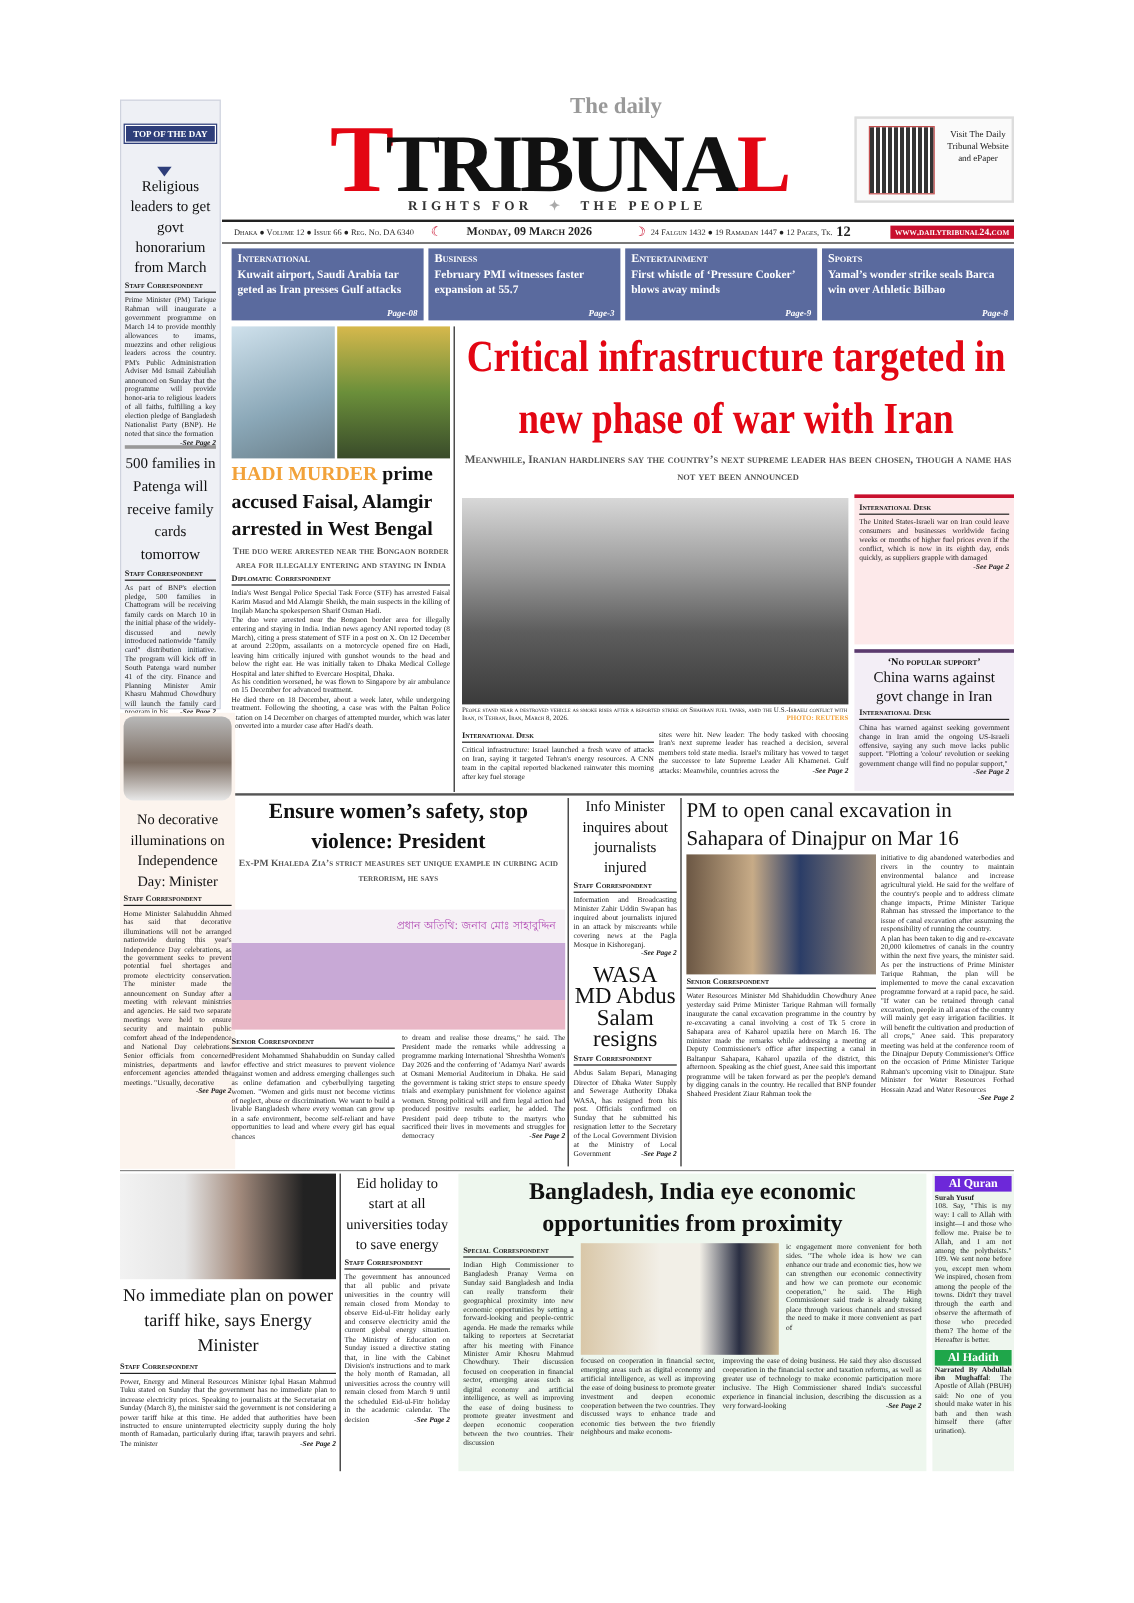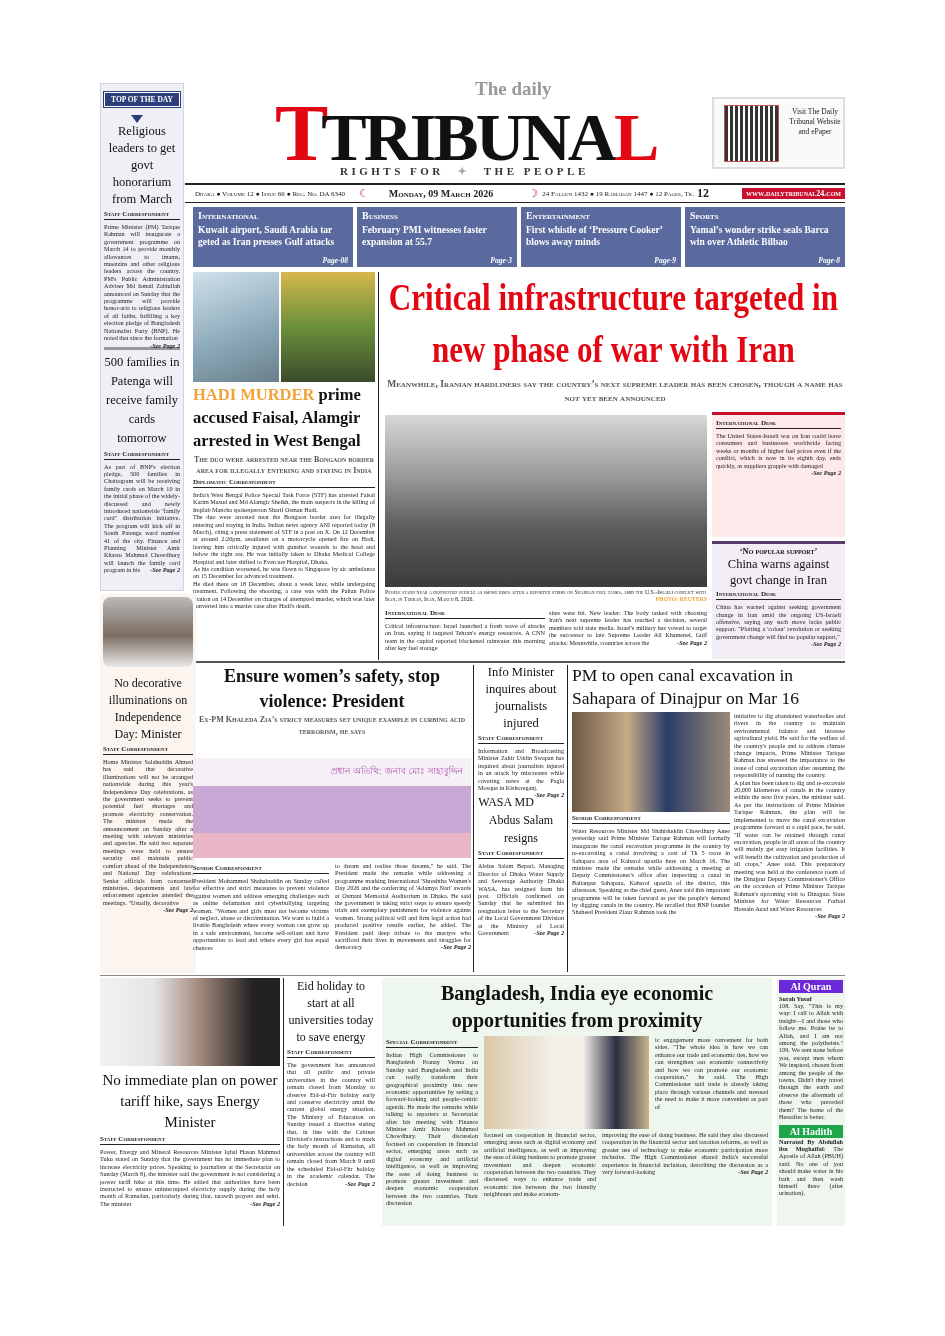--- a/index.html
+++ b/index.html
@@ -7,21 +7,21 @@
 .abs{position:absolute}
 .body-txt{font-size:6.2px;line-height:7.4px;text-align:justify;color:#222}
 .body-txt p{margin:0}
 .see{font-style:italic;font-weight:bold;float:right}
 .byline{font-variant:small-caps;font-weight:bold;font-size:7px;border-bottom:1px solid #222;padding-bottom:1px;margin:2px 0 3px}
 .hl{font-family:"Liberation Serif",serif;text-align:center;color:#111;line-height:1.2}
 .sc{font-variant:small-caps;font-weight:bold;color:#555;text-align:center}
 .photo{background:linear-gradient(135deg,#888,#ccc);overflow:hidden;position:relative}
 
 #topday-box{left:100px;top:83px;width:84px;height:508px;background:#eef0f5;border:1px solid #cfd3de}
-#topday-tag{background:#2e3e7a;color:#fff;font-size:7.5px;font-weight:bold;text-align:center;padding:2px 0;margin:8px 3px;border:1px solid #fff;outline:1px solid #2e3e7a}
+#topday-tag{background:#2e3e7a;color:#fff;font-size:7.5px;font-weight:bold;text-align:center;padding:2px 0;margin:20px 3px;border:1px solid #fff;outline:1px solid #2e3e7a}
 .tri{width:0;height:0;border-left:6px solid transparent;border-right:6px solid transparent;border-top:8px solid #2e3e7a;margin-left:30px}
 #logo{left:275px;top:78px;width:400px;height:110px}
 #logo .daily{position:absolute;left:200px;top:0;font-family:Liberation Serif, serif;font-weight:bold;color:#999;font-size:19px}
 #logo .word{position:absolute;left:0;top:20px;font-family:Liberation Serif, serif;font-weight:900;font-size:68px;letter-spacing:-3px;color:#111;line-height:70px}
 #logo .word .red{color:#e30613}
 #logo .tag{position:absolute;left:65px;top:87px;font-size:11px;letter-spacing:3.5px;color:#333;font-weight:bold}
 #qr-box{left:712px;top:97px;width:133px;height:72px;border:2px solid #ddd;background:#fafafa}
 #qr{position:absolute;left:10px;top:6px;width:55px;height:57px;border:1px solid #b33;background:
 repeating-linear-gradient(90deg,#111 0 3px,#fff 3px 5px),#fff;opacity:.85}
 #qr-text{position:absolute;left:72px;top:8px;width:58px;font-size:7.5px;text-align:center;line-height:10px}
@@ -160,21 +160,21 @@
     </div>
     <div class="body-txt" style="flex:1"><span>to dream and realise those dreams," he said. The President made the remarks while addressing a programme marking International 'Shreshtha Women's Day 2026 and the conferring of 'Adamya Nari' awards at Osmani Memorial Auditorium in Dhaka. He said the government is taking strict steps to ensure speedy trials and exemplary punishment for violence against women. Strong political will and firm legal action had produced positive results earlier, he added. The President paid deep tribute to the martyrs who sacrificed their lives in movements and struggles for democracy</span> <span class="see">-See Page 2</span></div>
   </div>
 </div>
 <div class="abs vline" style="left:473px;top:665px;height:307px"></div>
 
 <div class="abs" style="left:478px;top:664px;width:86px">
   <div class="hl" style="font-size:12.5px;line-height:17px">Info Minister inquires about journalists injured</div>
   <div class="byline">Staff Correspondent</div>
   <div class="body-txt"><span>Information and Broadcasting Minister Zahir Uddin Swapan has inquired about journalists injured in an attack by miscreants while covering news at the Pagla Mosque in Kishoreganj.</span> <span class="see">-See Page 2</span></div>
-  <div class="hl" style="font-size:12px;line-height:18px;margin-top:2px">WASA MD Abdus Salam resigns</div>
+  <div class="hl" style="font-size:19px;line-height:18px;margin-top:13px">WASA MD Abdus Salam resigns</div>
   <div class="byline">Staff Correspondent</div>
   <div class="body-txt"><span>Abdus Salam Bepari, Managing Director of Dhaka Water Supply and Sewerage Authority Dhaka WASA, has resigned from his post. Officials confirmed on Sunday that he submitted his resignation letter to the Secretary of the Local Government Division at the Ministry of Local Government</span> <span class="see">-See Page 2</span></div>
 </div>
 <div class="abs vline" style="left:567px;top:665px;height:307px"></div>
 
 <div class="abs" style="left:572px;top:664px;width:273px">
   <div class="hl" style="font-size:17.5px;line-height:23px;text-align:left">PM to open canal excavation in Sahapara of Dinajpur on Mar 16</div>
   <div style="display:flex;gap:4px;margin-top:2px">
     <div style="width:158px">
       <div class="photo" style="height:100px;background:linear-gradient(90deg,#6b5744,#c7ab87 35%,#2b3d67 60%,#9a8a78)"></div>

